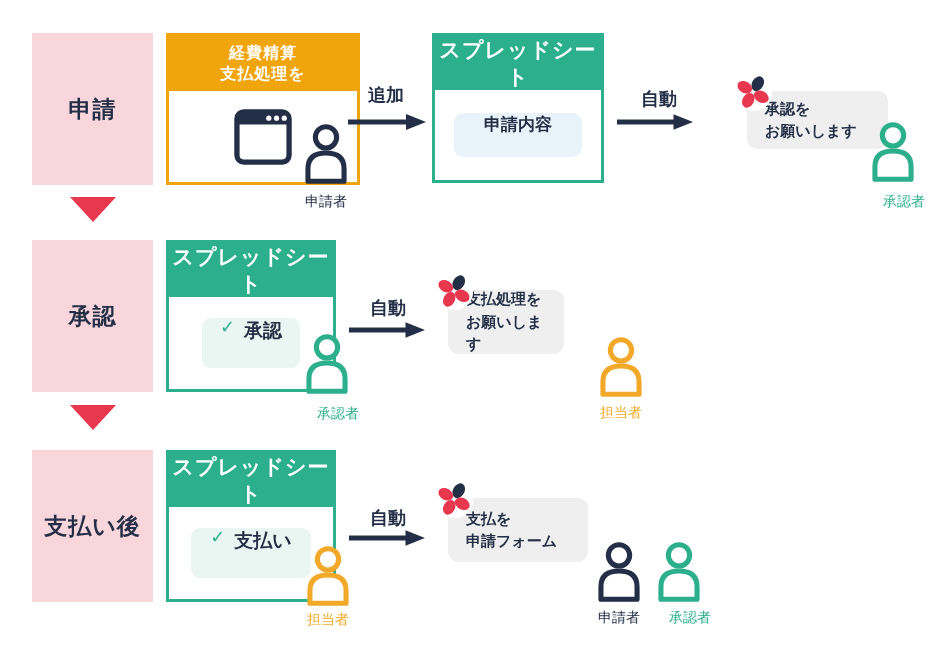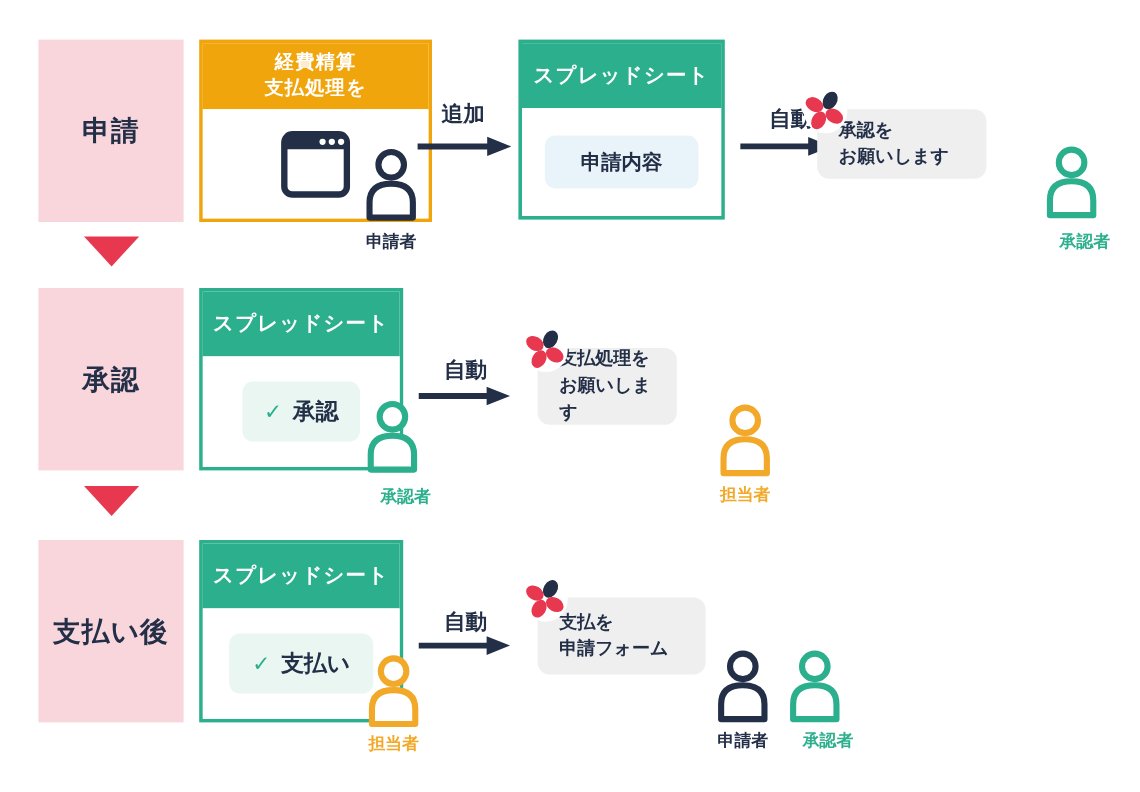--- a/index.html
+++ b/index.html
@@ -21,39 +21,39 @@
     border-top:25px solid var(--red);}
 
   
   .card{position:absolute; background:var(--white); display:flex; flex-direction:column;}
   .card .hdr{display:flex; flex-direction:column; align-items:center; justify-content:center;
     color:#fff; font-weight:700; text-align:center; line-height:1.3;}
   .card .bod{flex:1; display:flex; align-items:center; justify-content:center; background:var(--white);}
   .form-card{border:3px solid var(--orange);}
   .form-card .hdr{background:var(--orange); height:55px; font-size:16px; letter-spacing:1px;}
   .sheet-card{border:3px solid var(--green);}
-  .sheet-card .hdr{background:var(--green); height:54px; font-size:17px; letter-spacing:1px;text-align:center;}
-
-  .chip{display:flex; align-items:center; justify-content:center; gap:9px;
+  .sheet-card .hdr{background:var(--green); height:54px; font-size:21px; letter-spacing:1px;text-align:center;}
+
+  .chip{display:flex; align-items:flex-start; justify-content:center; gap:9px;
     border-radius:9px; font-weight:700; color:var(--navy);}
   .chip .chk{color:var(--green); font-size:18px; font-weight:900; line-height:1;}
   .chip-blue{background:var(--chip-blue); width:128px; height:44px; font-size:17px;}
   .chip-mint{background:var(--chip-mint); font-size:19px;}
 
   
   .flow-label{position:absolute; width:80px; text-align:center; font-size:18px;
     font-weight:700; color:var(--navy);}
   .arrow{position:absolute;}
   .arrow svg{display:block;}
 
   
   .person{position:absolute;}
   .person svg{display:block;}
   .p-navy{color:var(--navy);} .p-green{color:var(--green);} .p-orange{color:var(--orange-person);}
-  .p-label{position:absolute; width:64px; text-align:center; font-size:14px; font-weight:700;}
+  .p-label{position:absolute; width:64px; text-align:center; font-size:14px; font-weight:400;}
   .l-navy{color:var(--navy);} .l-green{color:var(--green);text-align:right;} .l-orange{color:var(--orange-person);}
 
   
   .bubble{position:absolute; background:var(--bubble); border-radius:10px;
     padding:10px 12px 10px 18px; display:flex; flex-direction:column; justify-content:center;
     font-size:15px; font-weight:700; color:var(--navy); line-height:1.5;}
   .clover{position:absolute; left:-14px; top:-19px; width:40px; height:40px;}
   .clover svg{display:block;}
 </style>
 </head>
@@ -128,21 +128,21 @@
       </div>
     </div>
 
     <div class="flow-label" style="left:619px; top:54px">自動</div>
     <div class="arrow" style="left:615px; top:80px">
       <svg viewBox="0 0 80 18" width="78" height="18">
           <use href="#arrow-shape"></use>
         </svg>
     </div>
 
-    <div class="bubble" style="left:681px; top:58px; width:141px; height:58px">
+    <div class="bubble" style="left:747px; top:58px; width:141px; height:58px">
       <div class="clover">
         <svg viewBox="0 0 44 44" width="40" height="40">
             <use href="#clover-shape"></use>
           </svg>
       </div>
       <span>承認を</span>
       <span>お願いします</span>
     </div>
 
     <div class="person p-green" style="left:868px; top:88px">

